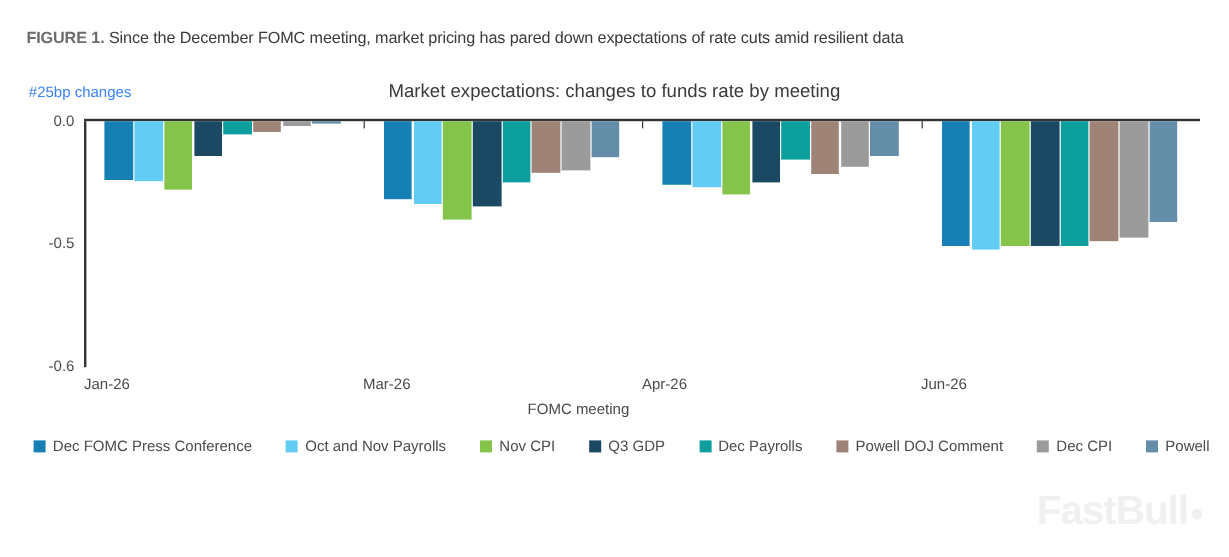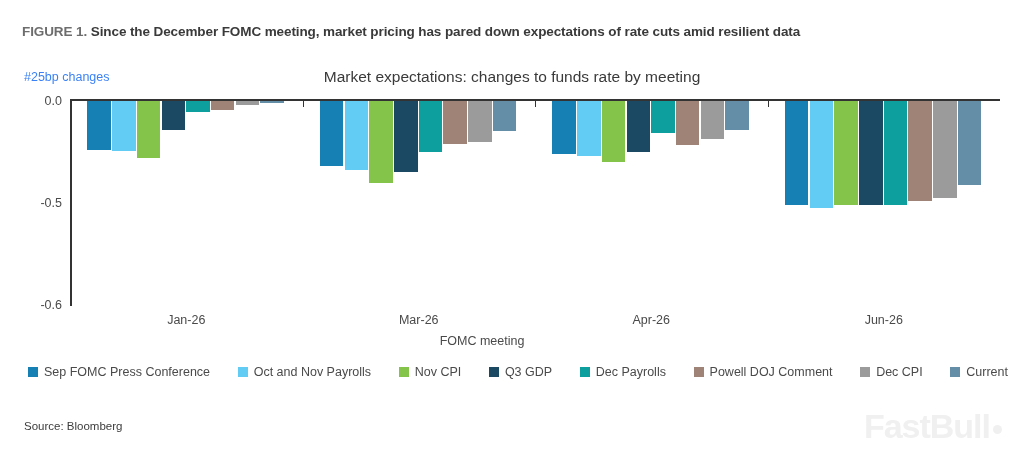--- a/index.html
+++ b/index.html
@@ -6,21 +6,21 @@
   body{
     width:1024px;height:464px;background:#ffffff;
     font-family:"Liberation Sans", sans-serif;
     color:#3c3c3c;overflow:hidden;position:relative;
   }
   .figure-title{
     position:absolute;left:22px;top:24px;width:980px;
     font-size:13.5px;color:#4a4a4a;letter-spacing:-0.1px;white-space:nowrap;
   }
   .figure-title .fignum{font-weight:bold;color:#6d6d6d;}
-  .figure-title .titletext{font-weight:bold;color:#3a3a3a;}
+  .figure-title .titletext{font-weight:normal;color:#3a3a3a;}
 
   .ylabel{
     position:absolute;left:24px;top:70px;font-size:12.5px;color:#3b82f6;
   }
   .chart-title{
     position:absolute;left:0;top:68px;width:1024px;text-align:center;
     font-size:15.5px;color:#3a3a3a;
     box-sizing:border-box;
   }
 
@@ -40,21 +40,21 @@
   }
   .ytick span{position:absolute;right:0;transform:translateY(-50%);white-space:nowrap;}
   .bar{
     position:absolute;top:0;
   }
   .group-sep{
     position:absolute;top:0;width:1px;height:6px;background:#333;
   }
 
   .xtick{
-    position:absolute;top:313px;font-size:12.5px;color:#4a4a4a;text-align:center;
+    position:absolute;top:313px;font-size:12.5px;color:#4a4a4a;text-align:left;
   }
   .xaxis-title{
     position:absolute;left:0;top:334px;width:1024px;text-align:center;
     font-size:12.5px;color:#4a4a4a;padding-right:60px;box-sizing:border-box;
   }
 
   .legend{
     position:absolute;left:28px;top:365px;width:980px;
     display:flex;flex-direction:row;align-items:center;
     font-size:12.5px;color:#4a4a4a;
@@ -143,21 +143,21 @@
     <div class="xtick" style="left: 70px; width: 232.5px;">Jan-26</div>
     <div class="xtick" style="left: 302.5px; width: 232.5px;">Mar-26</div>
     <div class="xtick" style="left: 535px; width: 232.5px;">Apr-26</div>
     <div class="xtick" style="left: 767.5px; width: 232.5px;">Jun-26</div>
   </div>
 <div class="xaxis-title">FOMC meeting</div>
 
 <div class="legend" id="legend">
     <div class="legend-item" style="margin-right: auto;">
       <span class="legend-swatch" style="background: rgb(22, 128, 180);"></span>
-      <span>Sep FOMC Press Conference</span>
+      <span>Dec FOMC Press Conference</span>
     </div>
     <div class="legend-item" style="margin-right: auto; justify-content: flex-end;">
       <span class="legend-swatch" style="background: rgb(99, 204, 245);"></span>
       <span>Oct and Nov Payrolls</span>
     </div>
     <div class="legend-item" style="margin-right: auto;">
       <span class="legend-swatch" style="background: rgb(132, 196, 75);"></span>
       <span>Nov CPI</span>
     </div>
     <div class="legend-item" style="margin-right: auto;">
@@ -171,23 +171,22 @@
     <div class="legend-item" style="margin-right: auto;">
       <span class="legend-swatch" style="background: rgb(160, 131, 119);"></span>
       <span>Powell DOJ Comment</span>
     </div>
     <div class="legend-item" style="margin-right: auto;">
       <span class="legend-swatch" style="background: rgb(155, 155, 155);"></span>
       <span>Dec CPI</span>
     </div>
     <div class="legend-item">
       <span class="legend-swatch" style="background: rgb(100, 141, 168);"></span>
-      <span>Current</span>
+      <span>Powell</span>
     </div>
   </div>
 
 <div class="note">
-  <div>Source: Bloomberg</div>
 </div>
 
 <div class="watermark">
   <span>FastBull</span><span class="wm-dot"></span>
 </div>
 
 </body></html>

